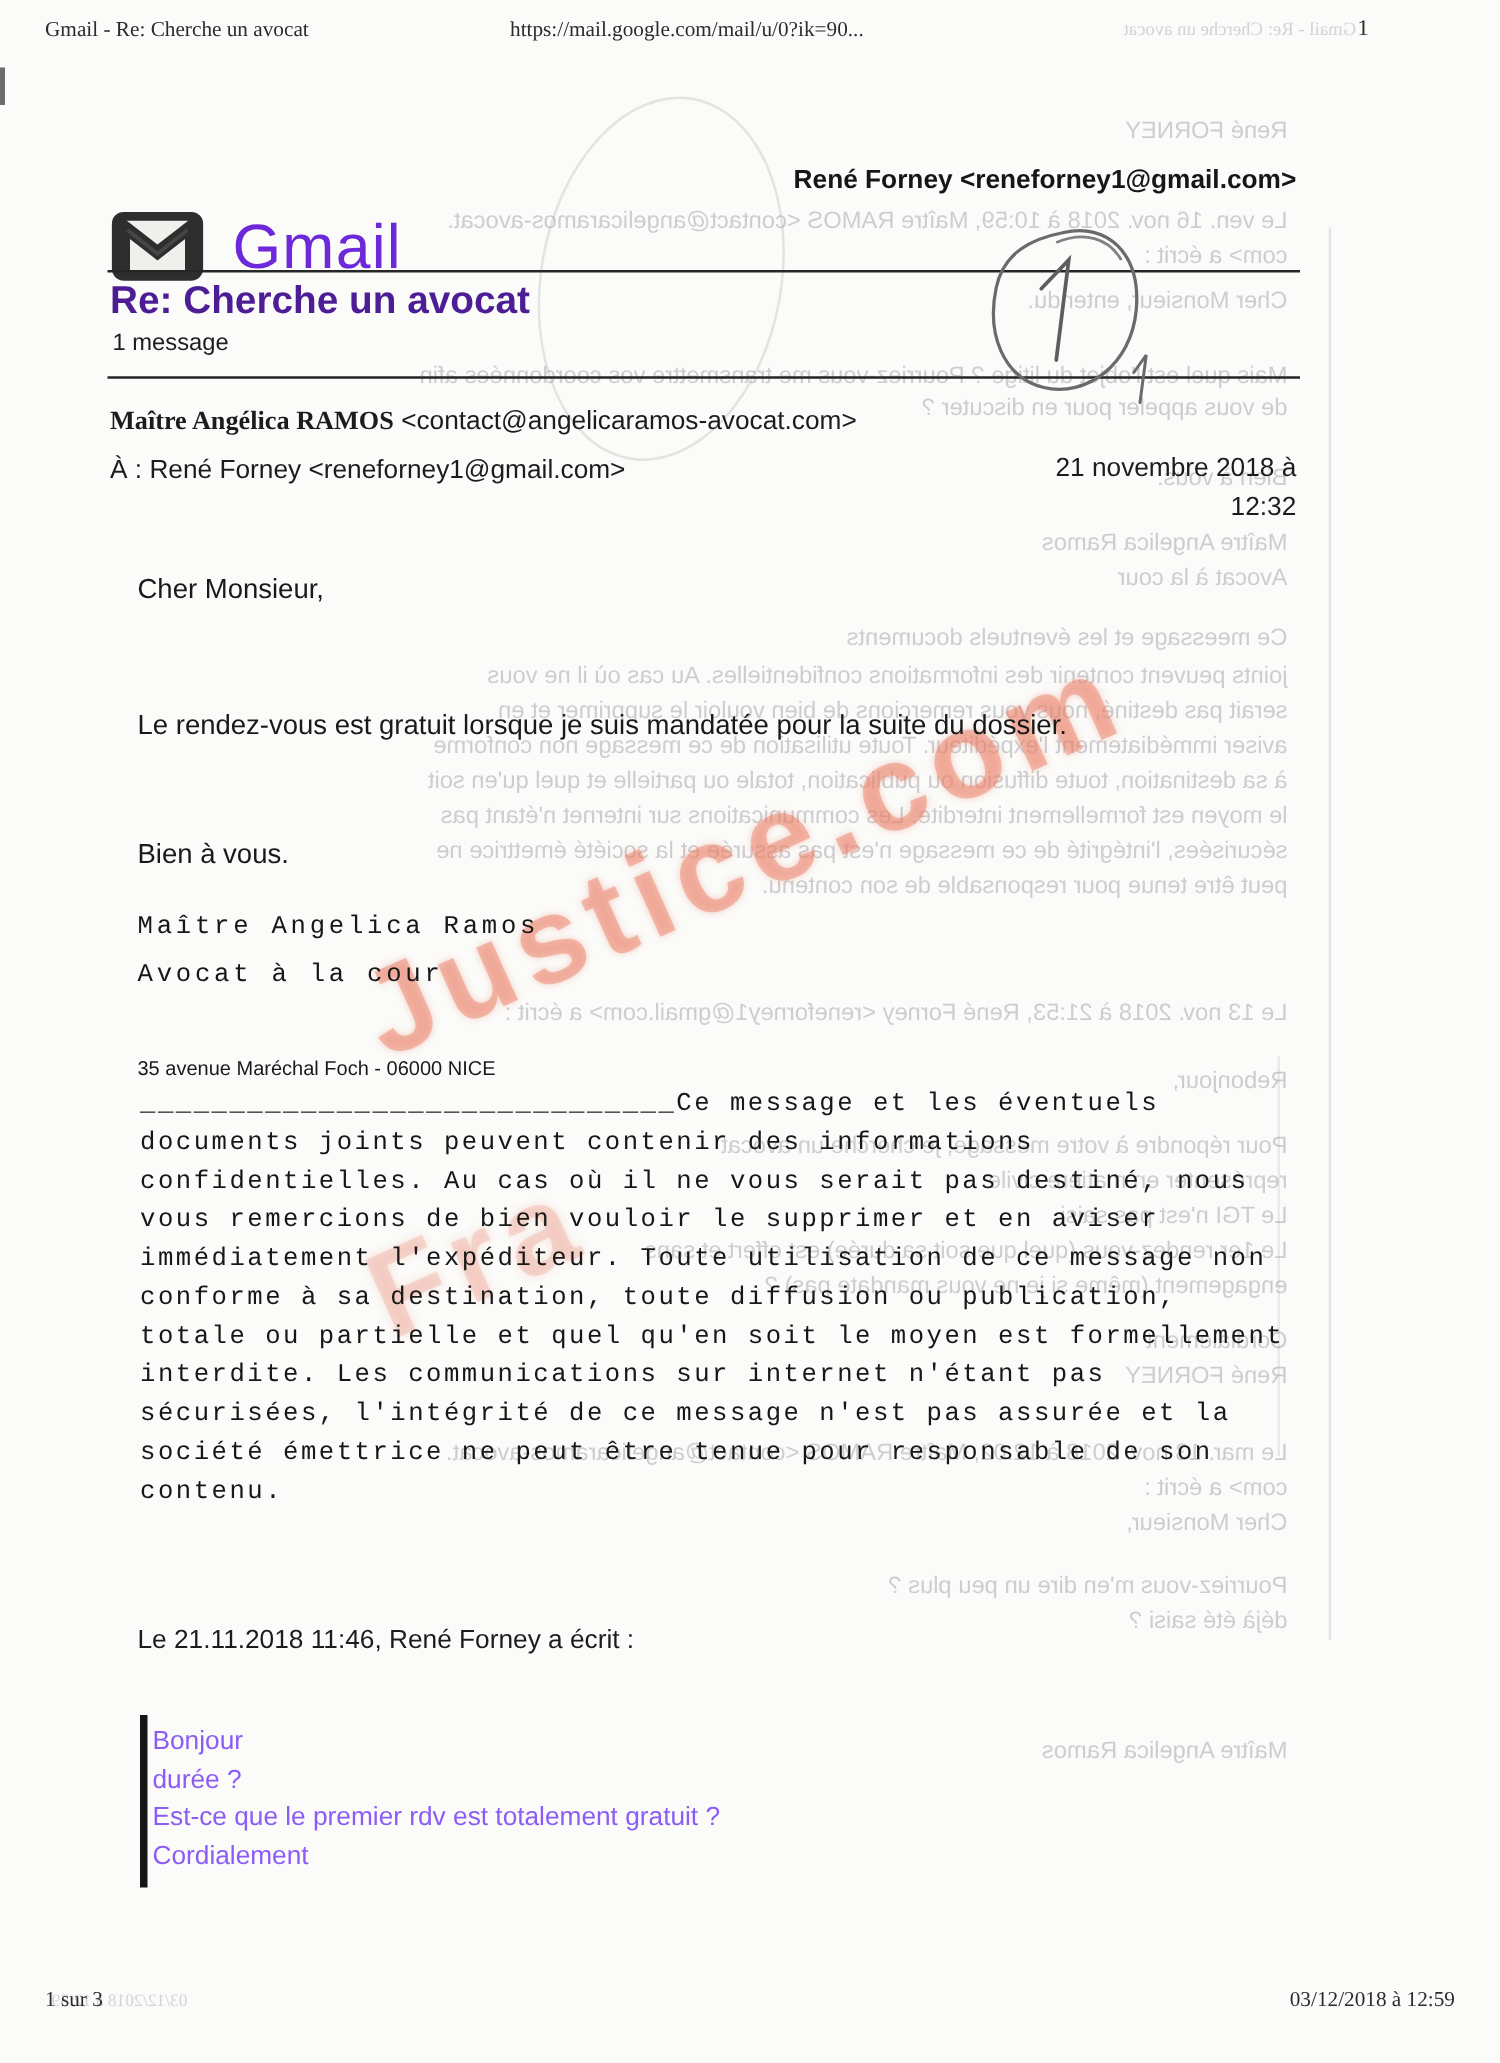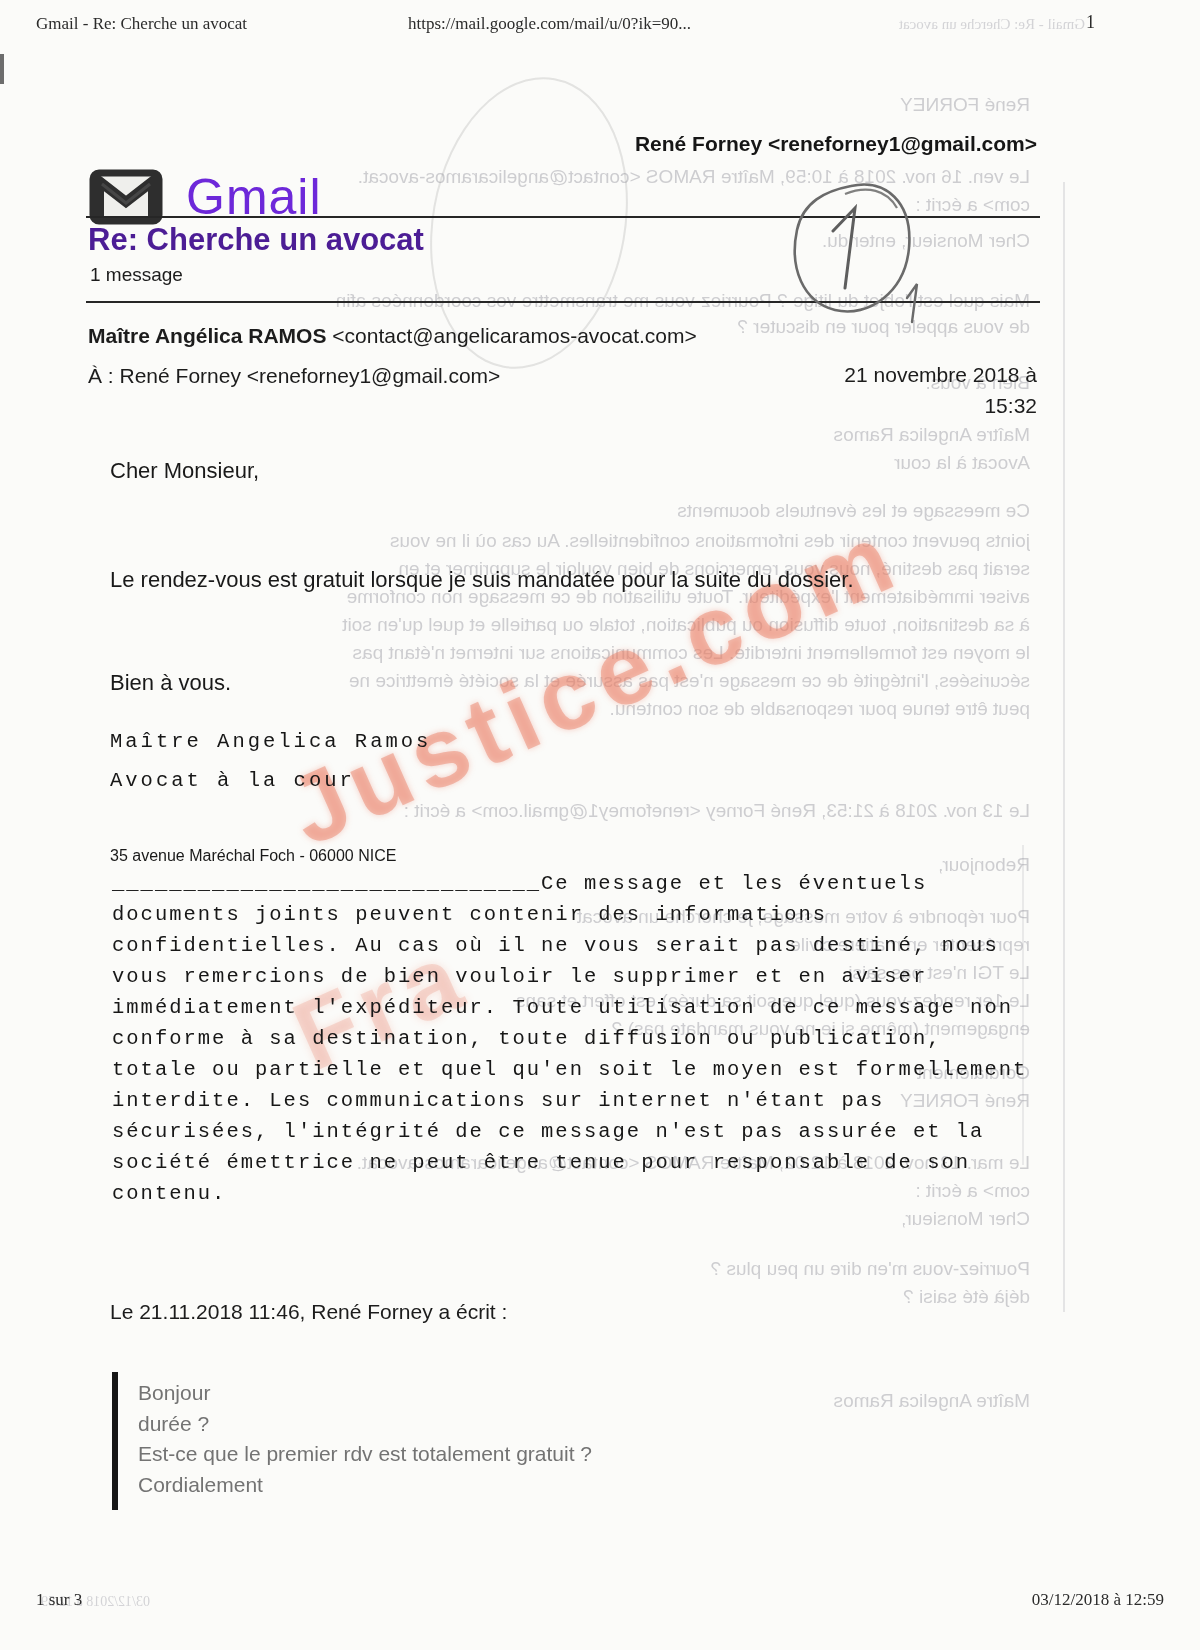--- a/index.html
+++ b/index.html
@@ -57,40 +57,40 @@
   #owner-line{right:163px;top:132px;font-size:21px;font-weight:bold;color:#161616;}
 
   .rule{left:86px;width:954px;height:2px;background:#262626;}
   #rule1{top:216px;}
   #rule2{top:301px;}
 
   #subject{left:88px;top:222px;font-size:31px;font-weight:bold;color:#4c1d95;}
   #msg-count{left:90px;top:264px;font-size:19px;}
 
   #from-line{left:88px;top:324px;font-size:21px;}
-  #from-line .bold{font-weight:bold;}
+  #from-line .bold{font-weight:bold;font-family:Liberation Serif, serif;}
   #date-block{right:163px;top:314px;font-size:21px;text-align:right;line-height:31px;margin-top:45px;}
   #to-line{left:88px;top:364px;font-size:21px;}
 
   .body-txt{font-size:22px;color:#191919;}
   #greeting{left:110px;top:458px;}
   #main-line{left:110px;top:567px;}
   #closing{left:110px;top:670px;}
 
   .mono{font-family:"Liberation Mono","DejaVu Sans Mono",monospace;color:#171717;}
   #signature{left:110px;top:722px;font-size:20.5px;letter-spacing:3px;line-height:39px;}
   #address{left:110px;top:847px;font-size:16px;}
 
   #disclaimer{left:112px;top:868px;font-size:20.5px;letter-spacing:2px;line-height:31px;white-space:pre;}
 
   #quote-header{left:110px;top:1300px;font-size:21px;}
   #quote-block{
     left:112px;top:1372px;width:920px;
-    border-left:6px solid #161616;padding:6px 0 10px 20px;
-    font-size:21px;line-height:30.5px;color:#737373;
+    border-left:6px solid #161616;padding:6px 0 10px 4px;
+    font-size:21px;line-height:30.5px;color:#8b5cf6;
   }
   
   #handwriting{left:785px;top:176px;width:160px;height:160px;z-index:4;}
 </style>
 </head>
 <body>
 
 <div id="bleed-layer">
     <div class="bleed-line serif" style="top: 16px; left: 850px; width: 235px; font-size: 15px;">Gmail - Re: Cherche un avocat</div>
     <div class="bleed-line" style="top: 94px;">René FORNEY</div>
@@ -160,21 +160,21 @@
   <path d="M60,18 C82,9 102,14 112,32" fill="none" stroke="#6a6a6a" stroke-width="2.2" opacity="0.85"></path>
   <path d="M48,55 L70,32 L60,112" fill="none" stroke="#5e5e5e" stroke-width="3" stroke-linecap="round"></path>
   <path d="M122,122 L132,108 L127,146" fill="none" stroke="#6a6a6a" stroke-width="2.4" stroke-linecap="round"></path>
 </svg>
 
 <div id="from-line" class="abs print">
   <span class="bold">Maître Angélica RAMOS</span><span> &lt;contact@angelicaramos-avocat.com&gt;</span>
 </div>
 <div id="date-block" class="abs print">
   <div>21 novembre 2018 à</div>
-  <div>15:32</div>
+  <div>12:32</div>
 </div>
 <div id="to-line" class="abs print">À : René Forney &lt;reneforney1@gmail.com&gt;</div>
 
 <div id="greeting" class="abs print body-txt">Cher Monsieur,</div>
 <div id="main-line" class="abs print body-txt">Le rendez-vous est gratuit lorsque je suis mandatée pour la suite du dossier.</div>
 <div id="closing" class="abs print body-txt">Bien à vous.</div>
 
 <div id="signature" class="abs print mono">
     <div>Maître Angelica Ramos</div>
     <div>Avocat à la cour</div>

